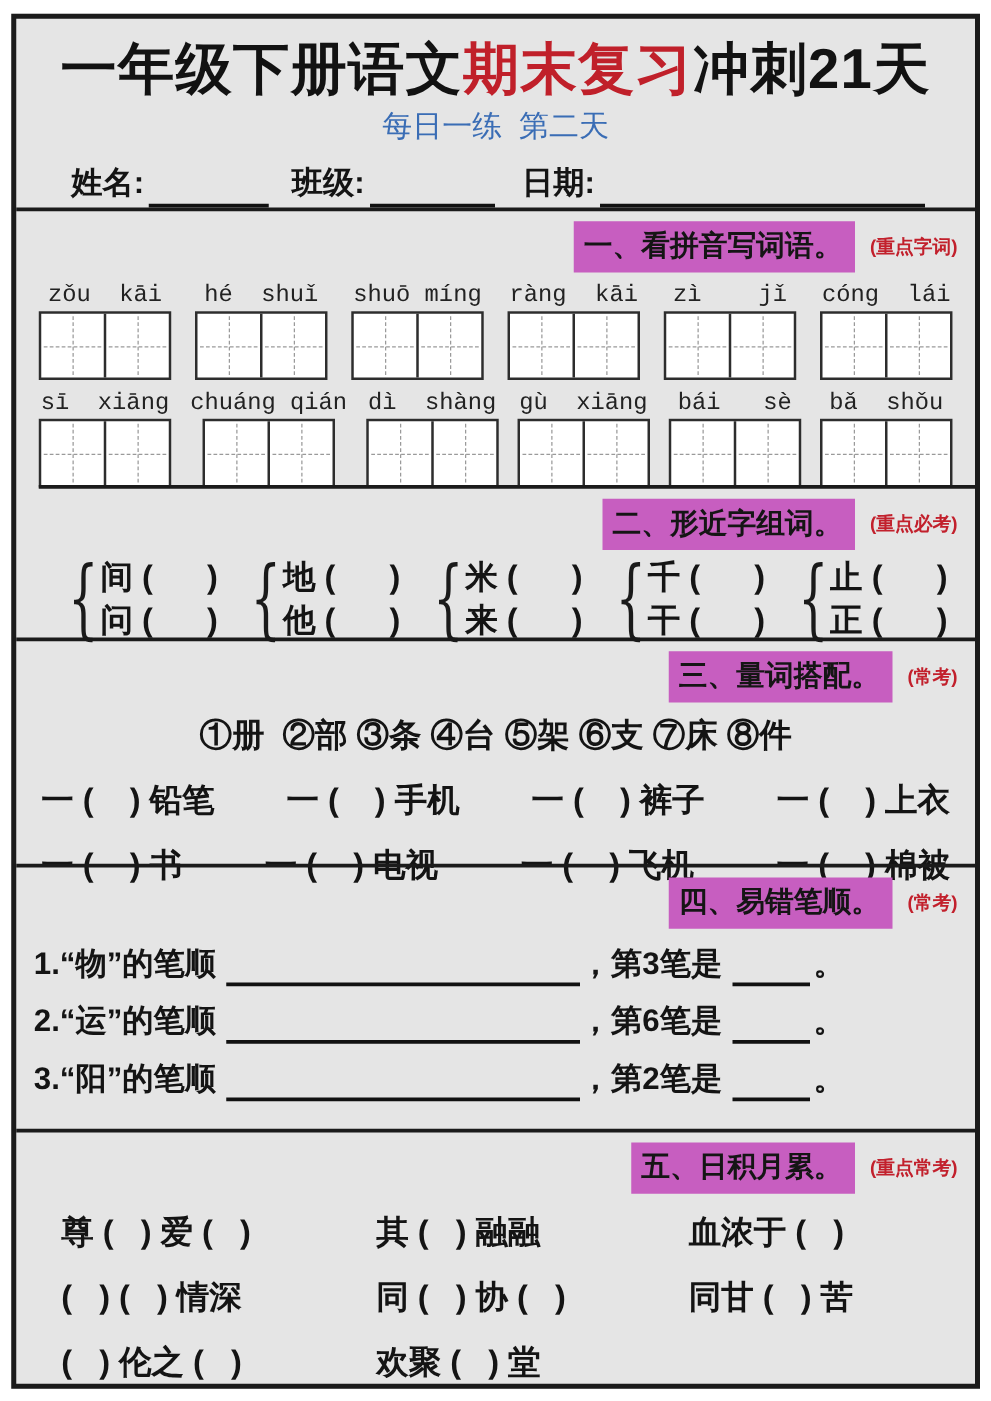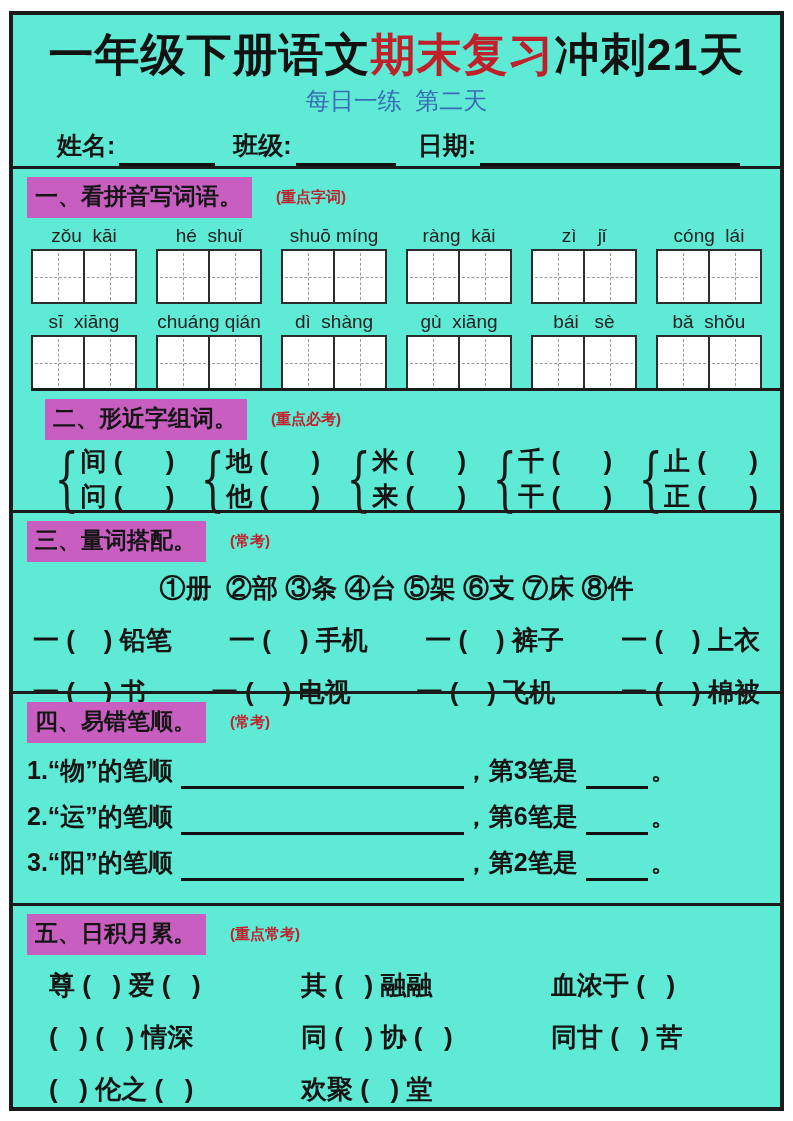--- a/index.html
+++ b/index.html
@@ -3,44 +3,44 @@
 <meta charset="utf-8">
 <style>
   html,body { margin:0; padding:0; background:#ffffff; }
   body {
     width:793px; height:1121px; position:relative; overflow:hidden;
     font-family:"Liberation Sans", sans-serif; color:#141414;
     -webkit-font-smoothing:antialiased;
   }
   .page {
     position:absolute; left:9px; top:11px; width:775px; height:1100px;
-    border:4px solid #1b1b1b; box-sizing:border-box; background:#5eead4;
+    border:4px solid #1b1b1b; box-sizing:border-box; background:#e5e5e5;
     display:flex; flex-direction:column;
   }
   
   .hdr { height:162px; text-align:center; padding-top:16px; box-sizing:border-box; }
   .title { font-size:45px; font-weight:900; letter-spacing:1px; color:#121212; line-height:1.05; white-space:nowrap; }
   .title .red { color:#c0202a; }
   .subtitle { font-size:24px; font-weight:400; color:#3a6db5; margin-top:7px; white-space:pre; }
   .info-row { display:flex; align-items:flex-end; padding:0 38px 0 44px; margin-top:12px; font-size:25px; font-weight:800; }
   .info-lbl { white-space:pre; padding-bottom:4px; }
   .blank { border-bottom:3px solid #111; height:26px; box-sizing:border-box; }
   .b-name { width:96px; margin:0 18px 0 4px; }
   .b-class { width:100px; margin:0 22px 0 4px; }
   .b-date { flex:1; margin:0 2px 0 4px; }
   
   .sec { border-top:3px solid #1b1b1b; box-sizing:border-box; padding:8px 14px 0; }
-  .sec-head { display:flex; align-items:center; gap:24px; }
+  .sec-head { display:flex; align-items:center; gap:12px;justify-content:flex-end; }
   .badge { background:#c75ec0; color:#151515; font-weight:800; font-size:23px; padding:4px 10px 6px 8px; white-space:pre; }
   .tag { color:#c2202c; font-weight:800; font-size:15px; white-space:pre; }
   
   .sec1 { height:222px; }
   .pin-row { display:flex; justify-content:space-between; padding:0 4px; margin-top:7px; }
   .unit { display:flex; flex-direction:column; align-items:center; }
-  .pinyin { font-size:19px; color:#222; margin-bottom:2px; white-space:pre; font-family:Liberation Sans, sans-serif; }
+  .pinyin { font-size:19px; color:#222; margin-bottom:2px; white-space:pre; font-family:Liberation Mono, monospace; }
   .wbox { display:flex; border:2px solid #2d2d2d; background:#fff; }
   .cell { width:50px; height:51px; position:relative; }
   .cell + .cell { border-left:2px solid #2d2d2d; }
   .cell::before { content:""; position:absolute; left:50%; top:2px; bottom:2px; border-left:1.5px dashed #9a9a9a; }
   .cell::after  { content:""; position:absolute; top:50%; left:2px; right:2px; border-top:1.5px dashed #9a9a9a; }
   
   .sec2 { height:122px;margin-left:18px; }
   .group-row { display:flex; justify-content:space-between; padding:2px 8px 0 2px; }
   .group { display:flex; align-items:center; }
   .brace { font-size:62px; font-weight:400; color:#1a1a1a; transform:scaleX(0.62) scaleY(1.12); margin-right:-6px; font-family:"DejaVu Serif", serif; }

